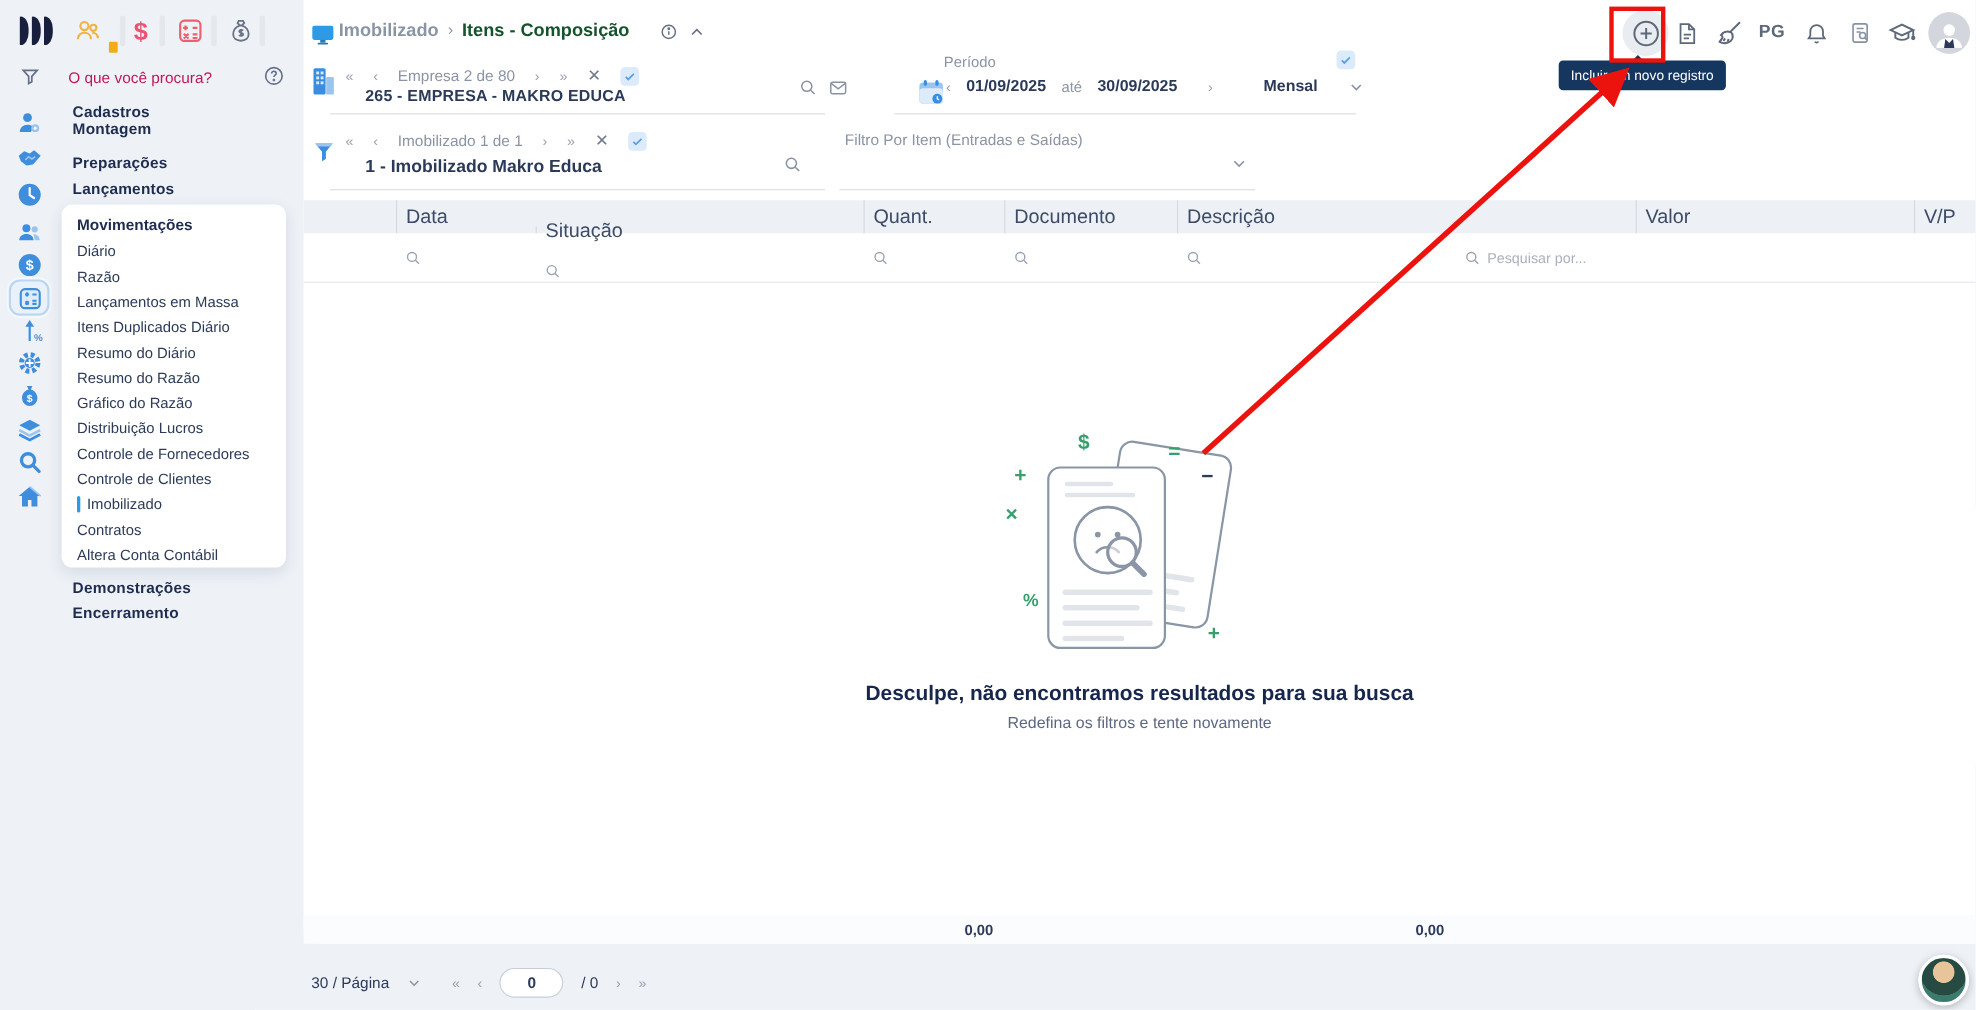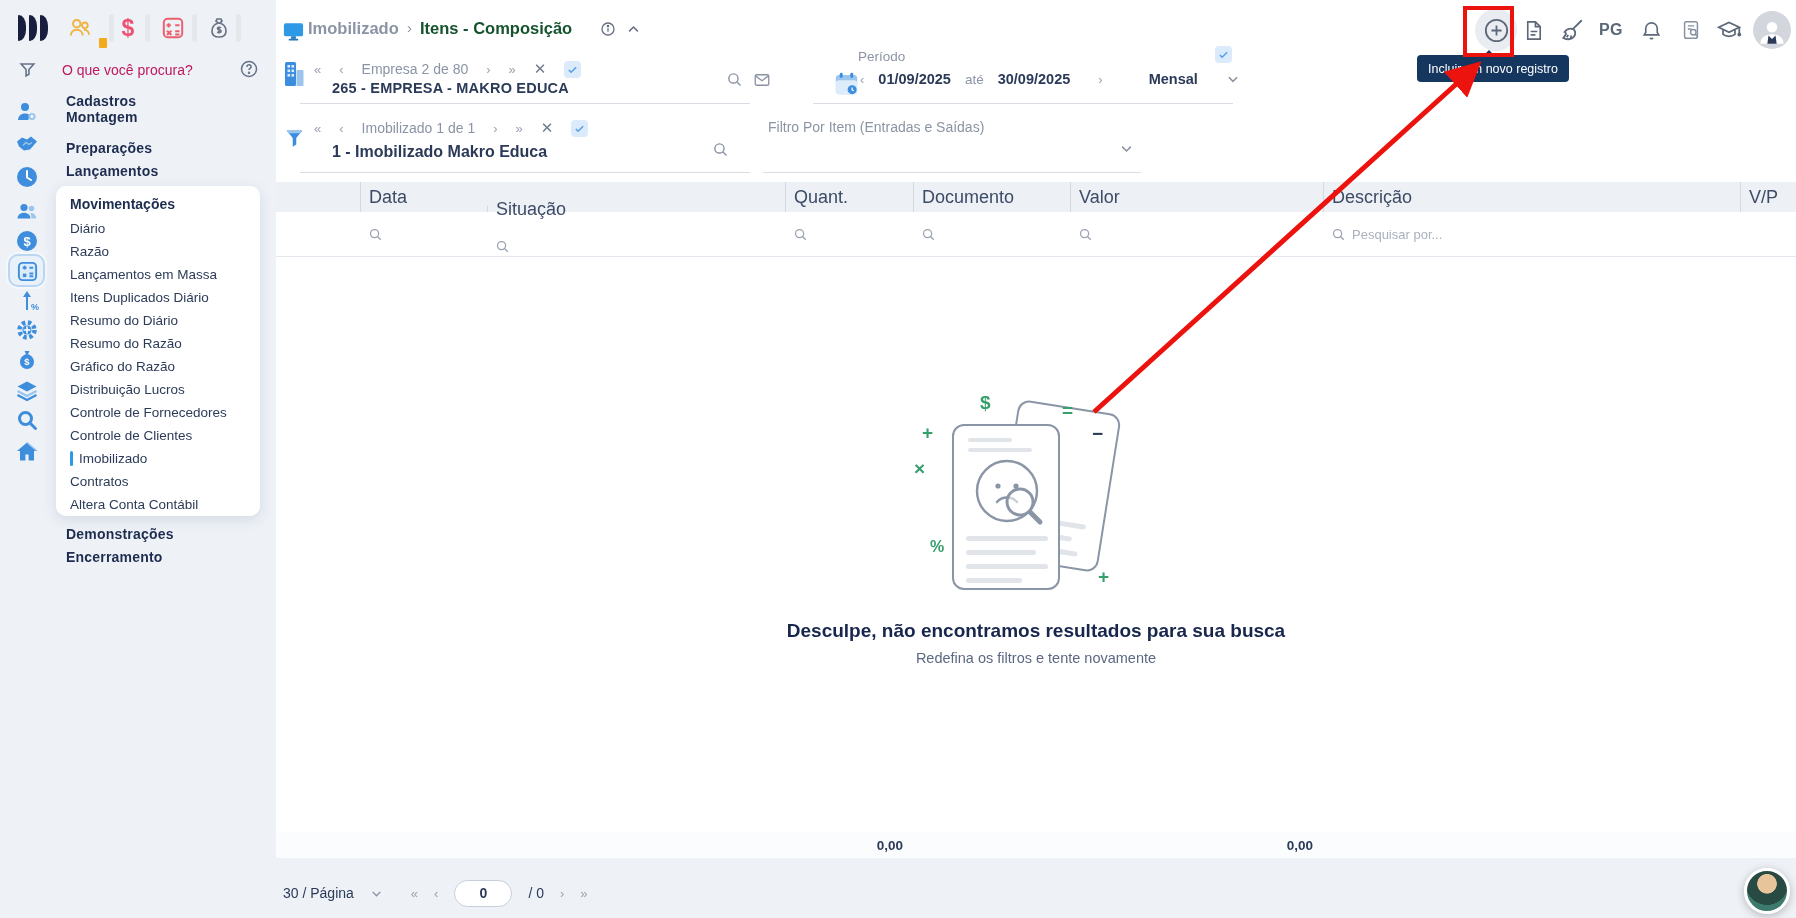--- a/index.html
+++ b/index.html
@@ -433,22 +433,22 @@
       <path d="M5 9l7 7 7-7"></path>
     </svg>
   <div class="fieldline" style="left:487px;top:172px;width:378px"></div>
 
   <div class="thead">
     <div class="col spacer c-spacer"></div>
     <div class="col c-data">Data</div>
     <div class="col c-sit">Situação</div>
     <div class="col c-quant">Quant.</div>
     <div class="col c-doc">Documento</div>
+    <div class="col c-desc">Descrição</div>
     <div class="col c-valor">Valor</div>
-    <div class="col c-desc">Descrição</div>
     <div class="col c-vp vp-cell">V/P</div>
   </div>
 
   <div class="tsearch">
     <div class="col spacer c-spacer"></div>
     <div class="col c-data">
       <svg width="15" height="15" viewBox="0 0 24 24" fill="none" stroke="#9aa2b1" stroke-width="2">
           <circle cx="10.5" cy="10.5" r="6.5"></circle>
           <path d="M15.5 15.5l5 5"></path>
         </svg>

